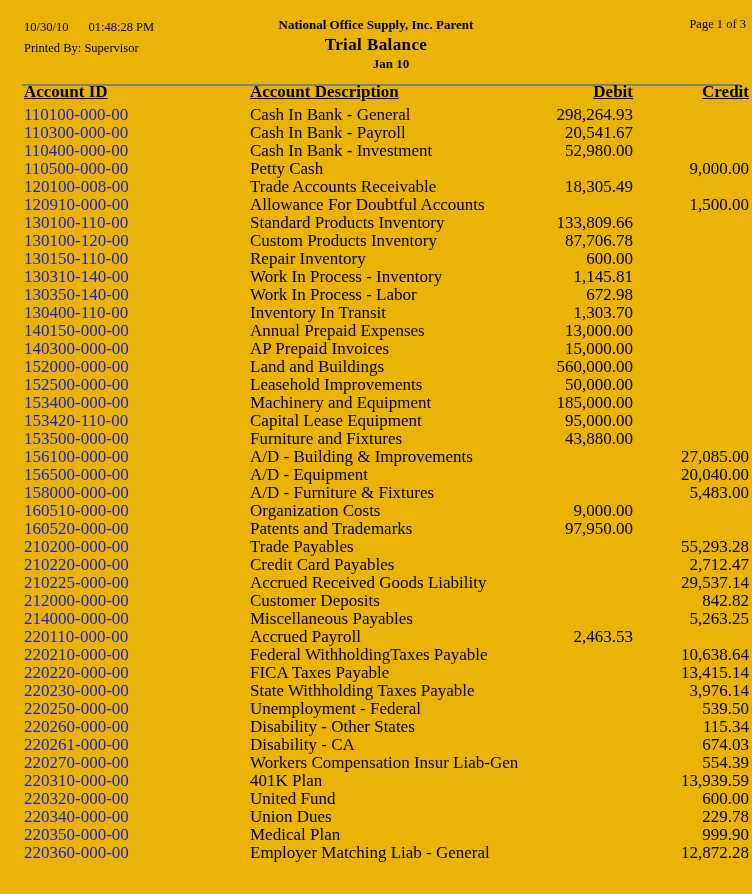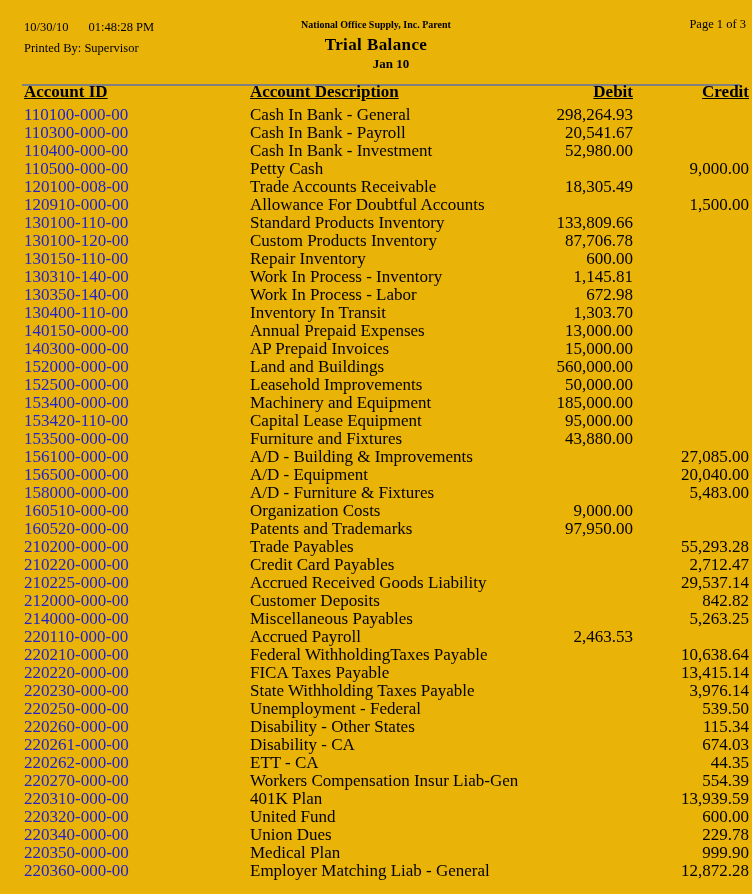--- a/index.html
+++ b/index.html
@@ -11,21 +11,21 @@
     background: #eab308;
     color: #000;
     font-family: Liberation Serif, serif;
     overflow: hidden;
   }
   
   .hdr { position: relative; height: 85px; }
   .hdr-left { position: absolute; left: 24px; top: 17px; font-size: 12.5px; line-height: 21px; white-space: nowrap; }
   .hdr-time { margin-left: 20px; }
   .hdr-center { position: absolute; left: 0; top: 17px; width: 100%; text-align: center; }
-  .company { font-size: 10px; font-weight: bold; line-height: 16px; }
+  .company { font-size: 13px; font-weight: bold; line-height: 16px; }
   .title   { font-size: 17px; font-weight: bold; line-height: 24px; letter-spacing: .4px; }
   .period  { font-size: 13px; font-weight: bold; line-height: 14px; padding-left: 30px; }
   .page-label { position: absolute; right: 6px; top: 17px; font-size: 12.5px; }
   .rule {
     position: absolute; top: 84px; left: 22px; width: 718px;
     border: none; border-top: 2px solid var(--divider, #808080);
   }
   
   table.tb {
     position: absolute; top: 82px; left: 24px; width: 725px;
@@ -330,26 +330,20 @@
     <td class="num">115.34</td>
   </tr>
 
   <tr>
     <td><span class="acct-link">220261-000-00</span></td>
     <td>Disability - CA</td>
     <td class="num"></td>
     <td class="num">674.03</td>
   </tr>
 
-  <tr>
-    <td><span class="acct-link">220262-000-00</span></td>
-    <td>ETT - CA</td>
-    <td class="num"></td>
-    <td class="num">44.35</td>
-  </tr>
 
   <tr>
     <td><span class="acct-link">220270-000-00</span></td>
     <td>Workers Compensation Insur Liab-Gen</td>
     <td class="num"></td>
     <td class="num">554.39</td>
   </tr>
 
   <tr>
     <td><span class="acct-link">220310-000-00</span></td>

